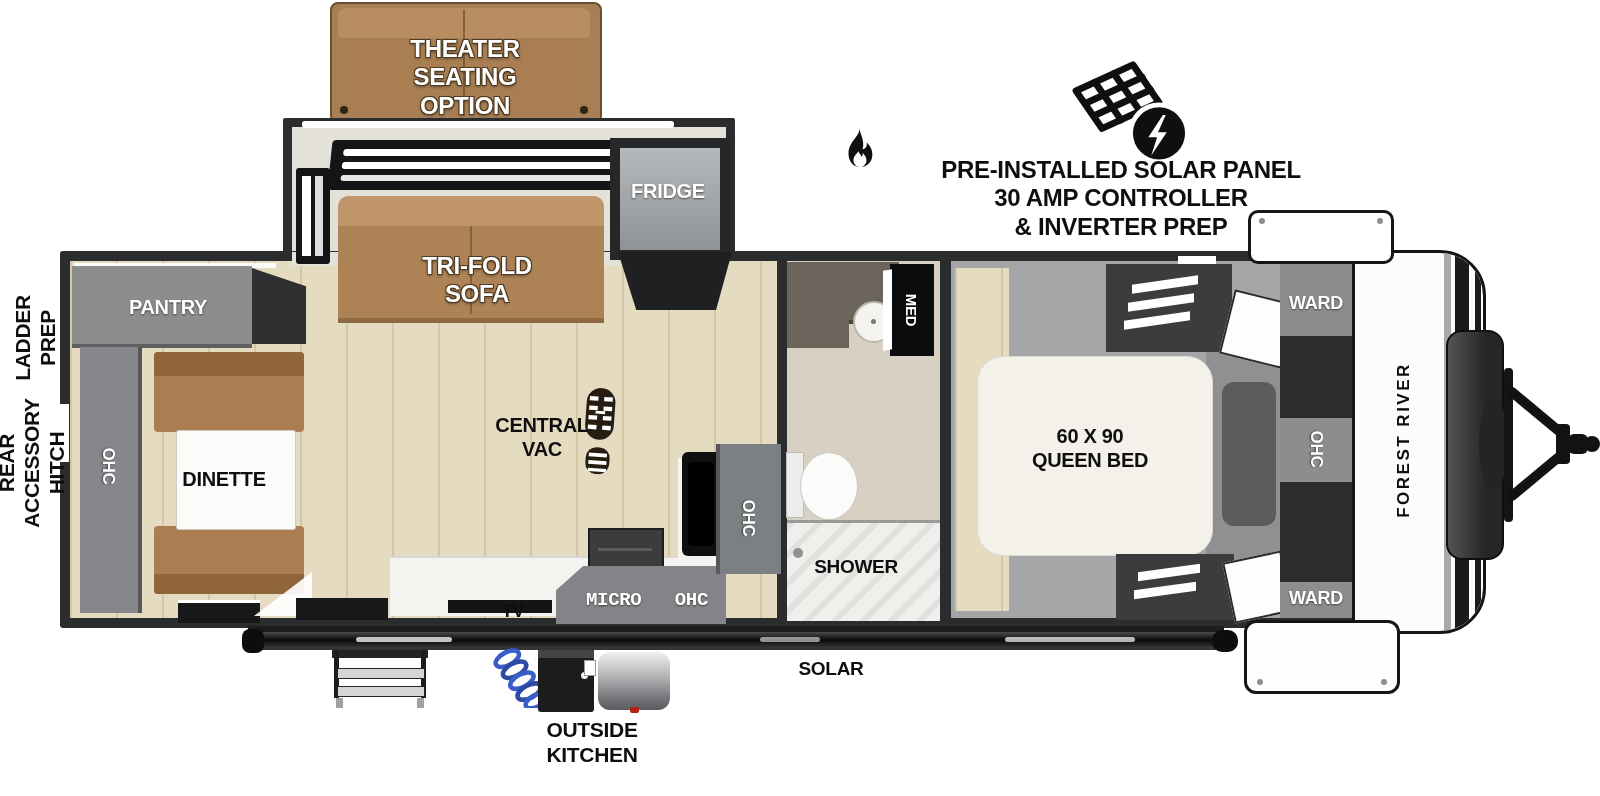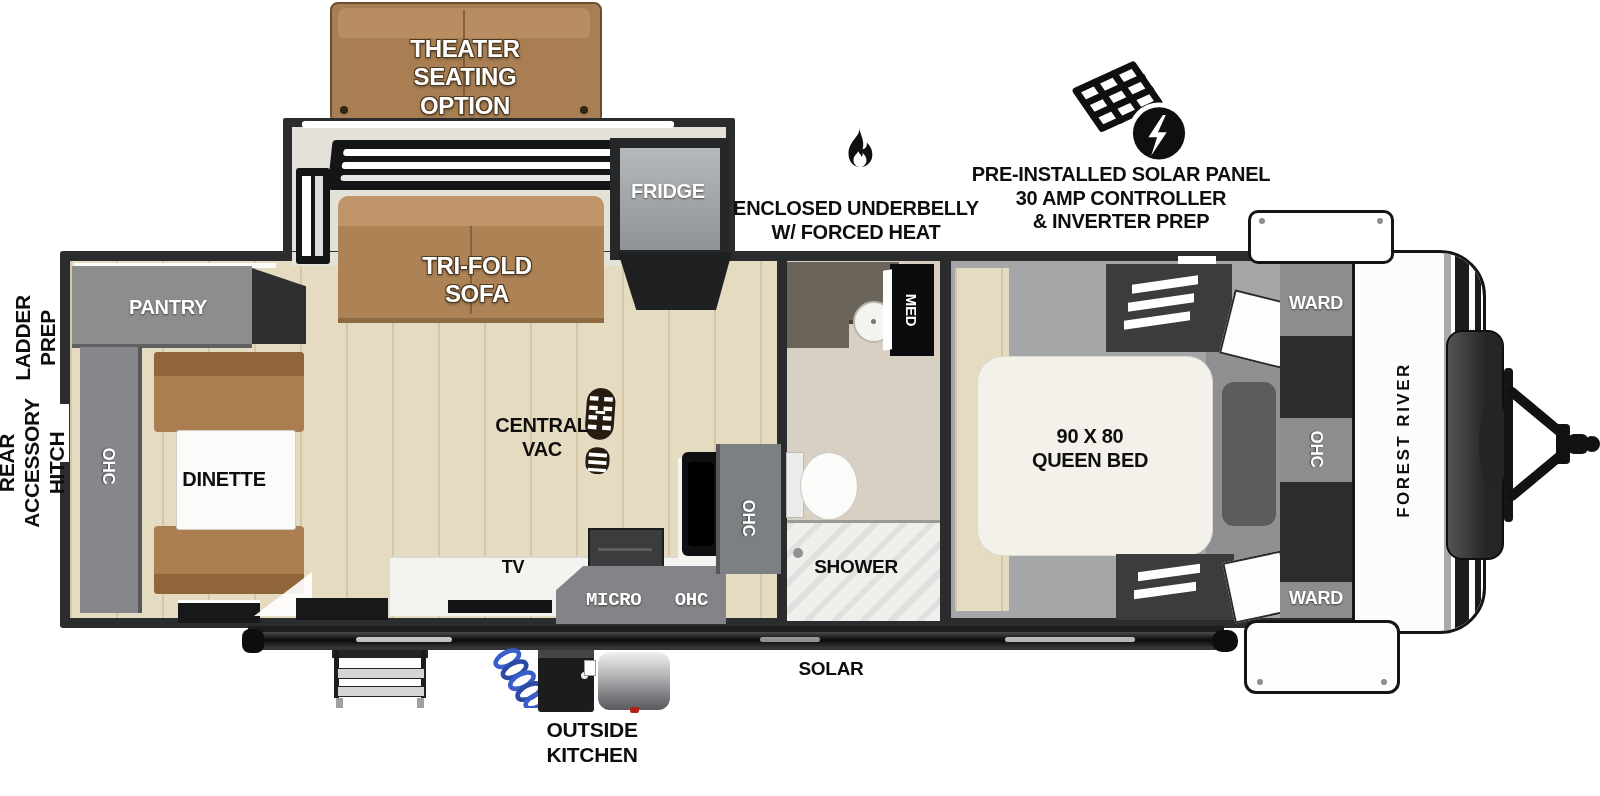--- a/index.html
+++ b/index.html
@@ -232,39 +232,37 @@
 SOFA</div>
   <div class="pin outl" style="left:465px;top:77px;font-size:24px;">THEATER
 SEATING
 OPTION</div>
   <div class="pin w" style="left:668px;top:192px;font-size:20px;">FRIDGE</div>
   <div class="pin w" style="left:168px;top:308px;font-size:20px;">PANTRY</div>
   <div class="pin w r90" style="left:108px;top:466px;font-size:17px;">OHC</div>
   <div class="pin b" style="left:224px;top:480px;font-size:20px;">DINETTE</div>
   <div class="pin b" style="left:542px;top:438px;font-size:20px;">CENTRAL
 VAC</div>
-  <div class="pin b" style="left:513px;top:568px;font-size:18px;">TV</div>
+  <div class="pin b" style="left:513px;top:612px;font-size:18px;">TV</div>
   <div class="pin w" style="left:647px;top:600px;font-size:19px;font-family:Liberation Mono, monospace;">MICRO&nbsp;&nbsp;&nbsp;OHC</div>
   <div class="pin w r90" style="left:748px;top:518px;font-size:17px;">OHC</div>
   <div class="pin w r90" style="left:911px;top:310px;font-size:15px;">MED</div>
   <div class="pin b" style="left:856px;top:567px;font-size:19px;">SHOWER</div>
-  <div class="pin b" style="left:1090px;top:449px;font-size:20px;">90 X 80
+  <div class="pin b" style="left:1090px;top:449px;font-size:20px;">60 X 90
 QUEEN BED</div>
   <div class="pin w" style="left:1316px;top:304px;font-size:18px;">WARD</div>
   <div class="pin w r90" style="left:1316px;top:449px;font-size:17px;">OHC</div>
   <div class="pin w" style="left:1316px;top:599px;font-size:18px;">WARD</div>
   <div class="pin b r270" style="left:1404px;top:440px;font-size:17px;letter-spacing:2.5px;">FOREST RIVER</div>
 
   <div class="pin b r270" style="left:36px;top:338px;font-size:21px;">LADDER
 PREP</div>
   <div class="pin b r270" style="left:32px;top:463px;font-size:21px;">REAR
 ACCESSORY
 HITCH</div>
-  <div class="pin b" style="left:856px;top:221px;font-size:20px;">ENCLOSED UNDERBELLY
-W/ FORCED HEAT</div>
-  <div class="pin b" style="left:1121px;top:198px;font-size:20px;">PRE-INSTALLED SOLAR PANEL
+  <div class="pin b" style="left:1121px;top:198px;font-size:24px;">PRE-INSTALLED SOLAR PANEL
 30 AMP CONTROLLER
 &amp; INVERTER PREP</div>
   <div class="pin b" style="left:831px;top:669px;font-size:19px;">SOLAR</div>
   <div class="pin b" style="left:592px;top:743px;font-size:21px;">OUTSIDE
 KITCHEN</div>
 
 </div>
 
 </body></html>

